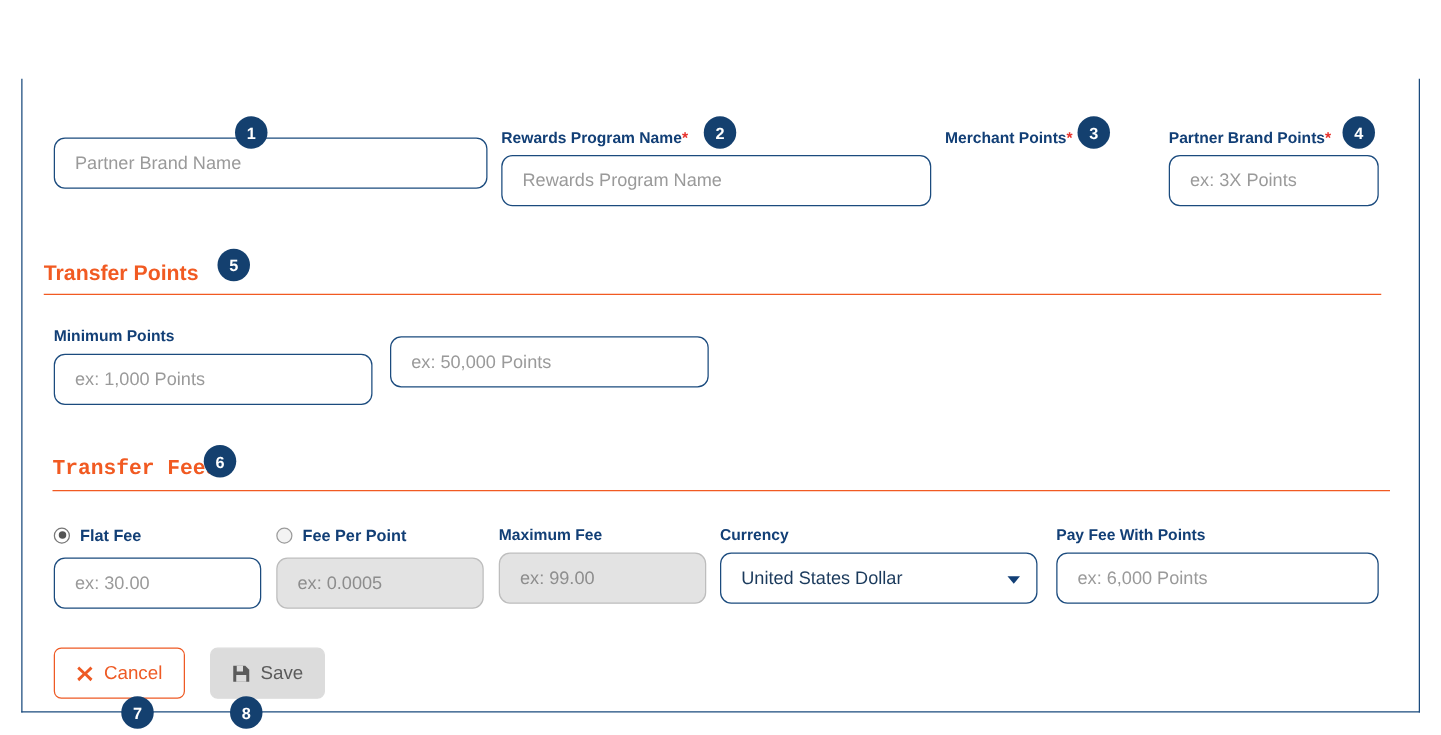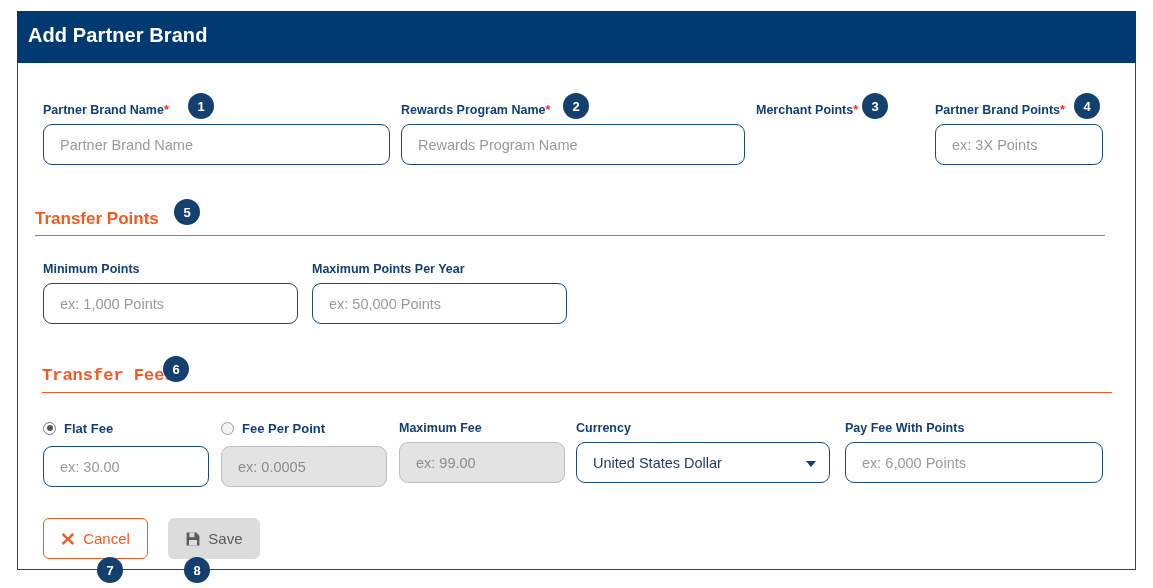--- a/index.html
+++ b/index.html
@@ -203,28 +203,24 @@
     justify-content: center;
     z-index: 40;
   }
 </style>
 </head>
 <body>
 
 <div id="app">
   <div class="panel">
 
-    <div class="panel-header">
-      <div class="panel-title">Add Partner Brand</div>
-    </div>
 
     <div class="panel-body">
 
       <div class="field" style="left:25px; top:40px; width:347px;">
-        <div class="field-label"><span>Partner Brand Name</span><span class="req">*</span></div>
         <input class="input" style="width: 347px;" type="text" placeholder="Partner Brand Name">
       </div>
 
       <div class="field" style="left:383px; top:40px; width:344px;">
         <div class="field-label"><span>Rewards Program Name</span><span class="req">*</span></div>
         <input class="input" style="width: 344px;" type="text" placeholder="Rewards Program Name">
       </div>
 
       <div class="field" style="left:738px; top:40px; width:168px;">
         <div class="field-label"><span>Merchant Points</span><span class="req">*</span></div>
@@ -239,21 +235,20 @@
         <div class="section-title">Transfer Points</div>
         <div class="section-rule" style="left:0; top:26px; width:1070px;"></div>
       </div>
 
       <div class="field" style="left:25px; top:199px; width:255px;">
         <div class="field-label">Minimum Points</div>
         <input class="input" style="width: 255px;" type="text" placeholder="ex: 1,000 Points">
       </div>
 
       <div class="field" style="left:294px; top:199px; width:255px;">
-        <div class="field-label">Maximum Points Per Year</div>
         <input class="input" style="width: 255px;" type="text" placeholder="ex: 50,000 Points">
       </div>
 
       <div class="section" style="left:24px; top:303px; width:1070px;font-family:Liberation Mono, monospace;">
         <div class="section-title">Transfer Fees</div>
         <div class="section-rule" style="left:0; top:26px; width:1070px;"></div>
       </div>
 
       <div class="field" style="left:25px; top:357px; width:166px;">
         <div class="radio-row">

